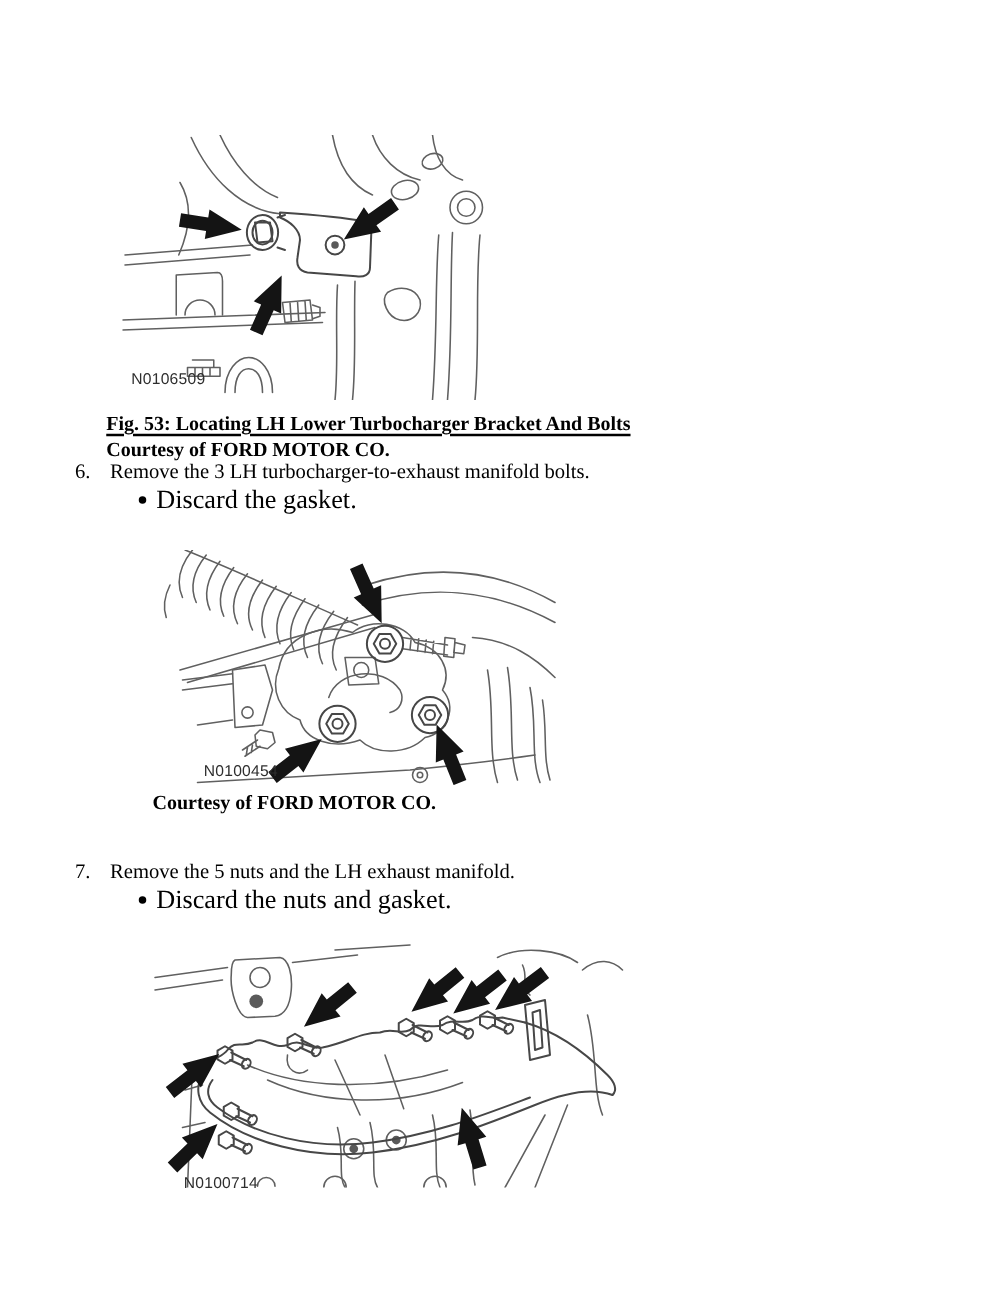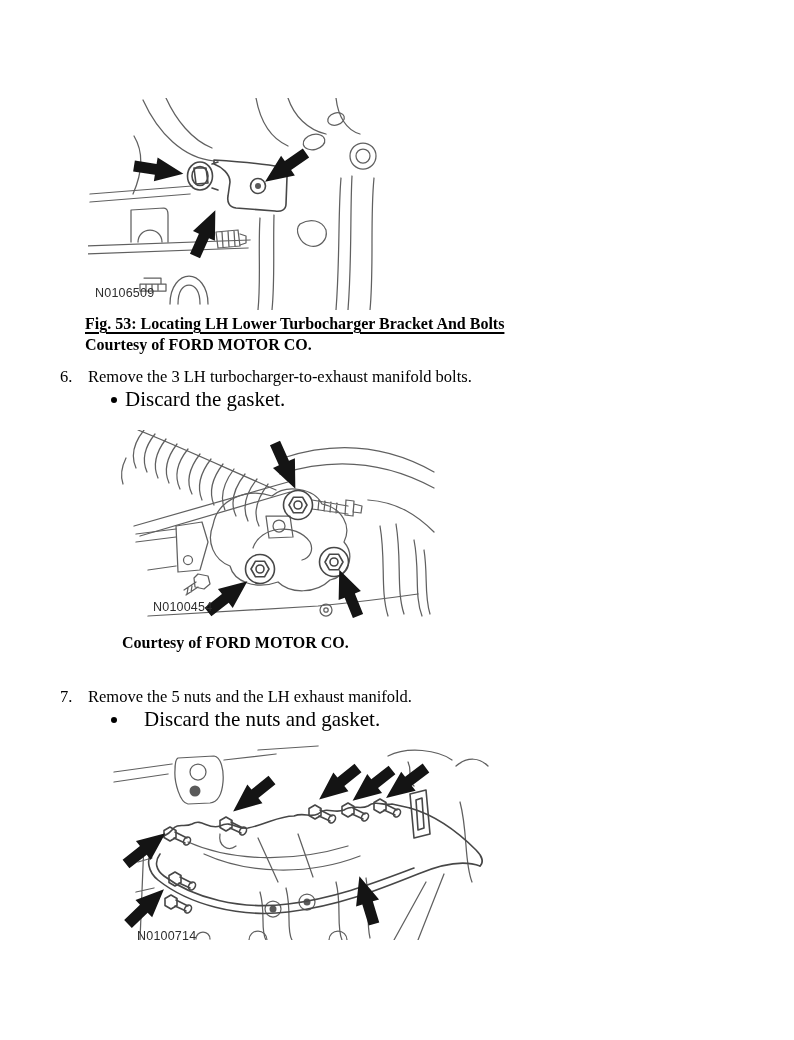--- a/index.html
+++ b/index.html
@@ -1,21 +1,21 @@
 <!DOCTYPE html>
 <html><head>
 <meta charset="utf-8">
 <style>
   html,body{margin:0;padding:0;background:#ffffff;}
   .page{
     position:relative;width:794px;height:1040px;background:#ffffff;
     font-family:"Liberation Serif","DejaVu Serif",serif;color:#000;
     overflow:hidden;
   }
-  .illus{position:absolute;margin:0;padding:0;text-align:center;}
+  .illus{position:absolute;margin:10px;padding:0;text-align:center;}
   .illus svg{display:block;}
   .img-label{
     position:absolute;
     font-family:"Liberation Sans","DejaVu Sans",sans-serif;
     font-size:12.5px;color:#2e2e2e;letter-spacing:.2px;white-space:nowrap;
   }
   .caption{position:absolute;font-weight:bold;font-size:16px;line-height:21px;white-space:nowrap;}
   .caption .cap-title{
     text-decoration:underline;
     text-decoration-thickness:1.8px;
@@ -84,21 +84,21 @@
       </g>
       <g class="fillblack">
         <use href="#ar-a" transform="translate(46,68) rotate(9)"></use>
         <use href="#ar-a" transform="translate(218,55) rotate(145)"></use>
         <use href="#ar-a" transform="translate(107,158) rotate(-66)"></use>
       </g>
     </svg>
     <span class="img-label" style="left:7px;top:188px;">N0106509</span>
   </figure>
 
-  <div class="caption" style="left:85px;top:313px;">
+  <div class="caption" style="left:85px;top:329px;">
     <div class="cap-title">Fig. 53: Locating LH Lower Turbocharger Bracket And Bolts</div>
     <div class="cap-credit">Courtesy of FORD MOTOR CO.</div>
   </div>
 
   <div class="step" style="left:60px;top:366px;">
     <span class="step-num">6.</span>
     <span class="step-text">Remove the 3 LH turbocharger-to-exhaust manifold bolts.</span>
   </div>
   <div class="bullet" style="left:111px;top:389px;">
     <span class="dot"></span>
@@ -171,21 +171,21 @@
   </figure>
 
   <div class="caption" style="left:122px;top:632px;">
     <div class="cap-credit">Courtesy of FORD MOTOR CO.</div>
   </div>
 
   <div class="step" style="left:60px;top:686px;">
     <span class="step-num">7.</span>
     <span class="step-text">Remove the 5 nuts and the LH exhaust manifold.</span>
   </div>
-  <div class="bullet" style="left:111px;top:709px;gap:19px;">
+  <div class="bullet" style="left:111px;top:709px;">
     <span class="dot"></span>
     <span>Discard the nuts and gasket.</span>
   </div>
 
   <figure class="illus" style="left:108px;top:742px;">
     <svg width="388" height="198" viewBox="0 0 388 198">
       <defs>
         <path id="ar-c" d="M0,-5.5 L22,-5.5 L22,-12 L50,0 L22,12 L22,5.5 L0,5.5 Z"></path>
         <g id="stud-c">
           <path d="M-6,-3.5 L0,-7 L6,-3.5 L6,3.5 L0,7 L-6,3.5 Z"></path>

